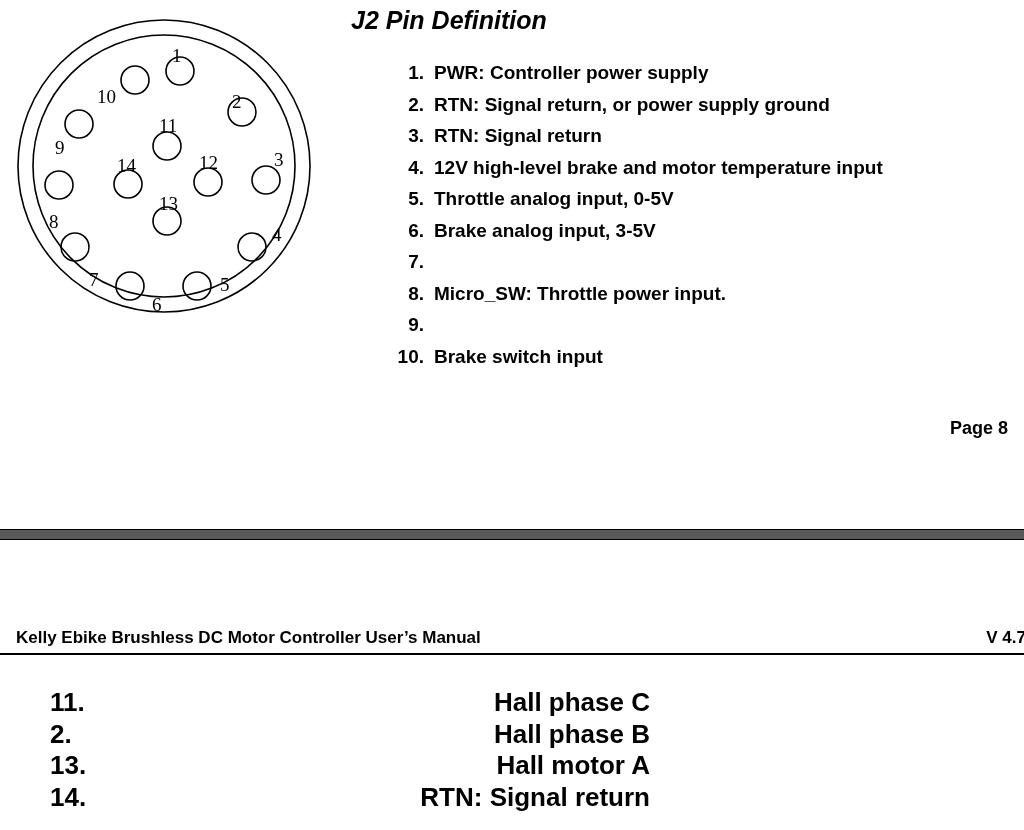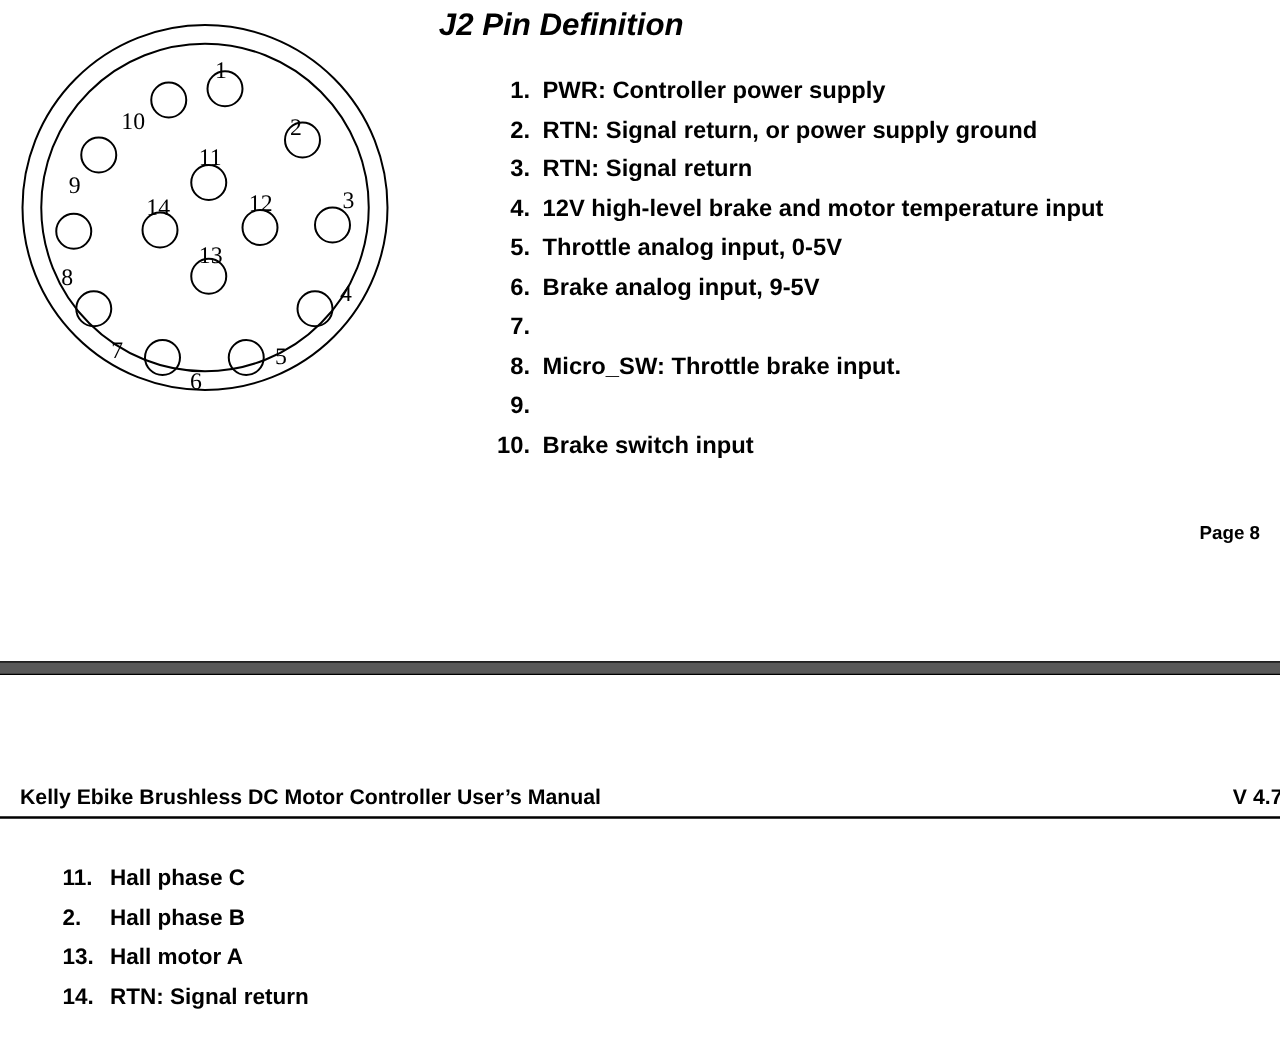--- a/index.html
+++ b/index.html
@@ -67,21 +67,21 @@
     flex: 0 0 36px;
   }
   .pin-text {
     margin-left: 10px;
   }
 
   #page-number {
     position: absolute;
     right: 16px;
     top: 418px;
-    font-size: 15px;
+    font-size: 18px;
     font-weight: bold;
   }
 
   
   #page-break {
     position: absolute;
     left: 0;
     top: 529px;
     width: 1024px;
     height: 9px;
@@ -119,22 +119,23 @@
     background: #000000;
   }
 
   #pin-list-2 {
     position: absolute;
     left: 50px;
     top: 142px;
     width: 600px;
   }
   #pin-list-2 .pin-row {
-    font-size: 18px;
+    font-size: 26px;
     line-height: 31.5px;
+    justify-content: space-between;
   }
   #pin-list-2 .pin-num {
     width: 36px;
     text-align: left;
   }
   #pin-list-2 .pin-text {
     margin-left: 2px;
   }
 
   .pin-dot-label {
@@ -208,28 +209,28 @@
     <div class="pin-row">
       <span class="pin-num">4.</span>
       <span class="pin-text">12V high-level brake and motor temperature input</span>
     </div>
     <div class="pin-row">
       <span class="pin-num">5.</span>
       <span class="pin-text">Throttle analog input, 0-5V</span>
     </div>
     <div class="pin-row">
       <span class="pin-num">6.</span>
-      <span class="pin-text">Brake analog input, 9-5V</span>
+      <span class="pin-text">Brake analog input, 3-5V</span>
     </div>
     <div class="pin-row">
       <span class="pin-num">7.</span>
     </div>
     <div class="pin-row">
       <span class="pin-num">8.</span>
-      <span class="pin-text">Micro_SW: Throttle brake input.</span>
+      <span class="pin-text">Micro_SW: Throttle power input.</span>
     </div>
     <div class="pin-row">
       <span class="pin-num">9.</span>
     </div>
     <div class="pin-row">
       <span class="pin-num">10.</span>
       <span class="pin-text">Brake switch input</span>
     </div>
   </div>
 

